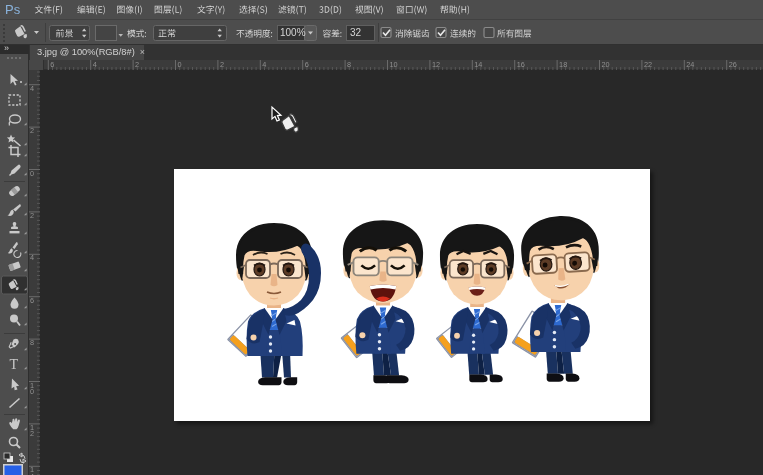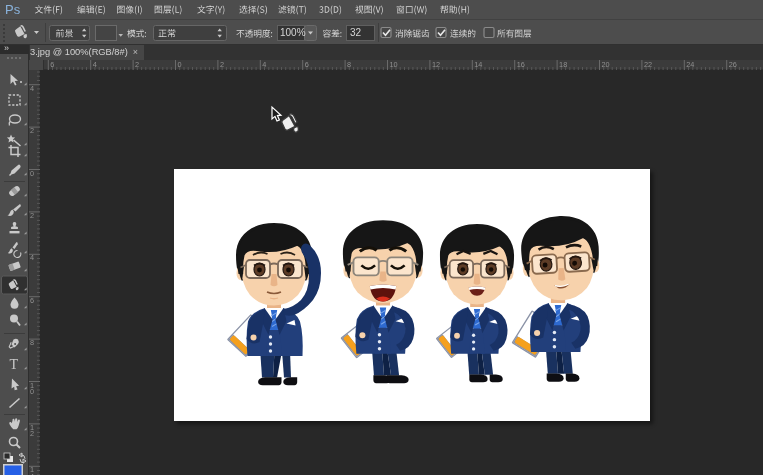--- a/index.html
+++ b/index.html
@@ -1,20 +1,20 @@
 <!DOCTYPE html>
 <html><head><meta charset="utf-8">
 <style>
 *{margin:0;padding:0;box-sizing:border-box}
 html,body{width:763px;height:475px;overflow:hidden;background:#282828;font-family:"Liberation Sans",sans-serif}
 .menubar{position:absolute;left:0;top:0;width:763px;height:20px;background:#4d4d4d;z-index:24;border-bottom:1px solid #414141}
 .ps{position:absolute;left:5px;top:2px;font-size:13px;font-weight:normal;color:#8ab3dc;letter-spacing:0}
 .optionsbar{position:absolute;left:0;top:20px;width:763px;height:25px;background:#4d4d4d;z-index:24;border-bottom:1px solid #303030}
 .tabrow{position:absolute;left:29px;top:45px;width:734px;height:15px;background:#323232;z-index:20}
-.tab{position:absolute;left:1px;top:0px;width:114px;height:15px;background:#464646;color:#d2d2d2;font-size:9.3px;line-height:15px;white-space:nowrap}
+.tab{position:absolute;left:1px;top:0px;width:114px;height:15px;background:#464646;color:#d2d2d2;font-size:9.3px;line-height:15px;padding-left:7px;white-space:nowrap}
 .tabx{display:inline-block;margin-left:5px;color:#b8b8b8;font-size:9px}
 .hrulerbg{position:absolute;left:29px;top:60px;width:734px;height:10px;background:#3b3b3b;z-index:20;border-bottom:1px solid #2f2f2f}
 .corner{position:absolute;left:29px;top:60px;width:15px;height:10px;background:#474747;z-index:22;border-right:1px solid #2f2f2f}
 .vrulerbg{position:absolute;left:29px;top:70px;width:11px;height:405px;background:#3b3b3b;z-index:20;border-right:1px solid #2f2f2f}
 .toolhead{position:absolute;left:0;top:43px;width:29px;height:11px;background:#2c2c2c;z-index:23;color:#cfcfcf;font-size:9px;line-height:11px;padding-left:4px;letter-spacing:-1px}
 .toolbar{position:absolute;left:0;top:54px;width:29px;height:421px;background:#4d4d4d;z-index:21;border-right:1px solid #2e2e2e}
 .grip{position:absolute;left:7px;top:57px;width:15px;height:2px;z-index:23;background:repeating-linear-gradient(90deg,#6e6e6e 0 2px,transparent 2px 4px)}
 .canvas{position:absolute;left:174px;top:169px;width:476px;height:252px;background:#ffffff;z-index:10;box-shadow:3px 3px 4px rgba(0,0,0,0.45)}
 </style></head>
 <body>

